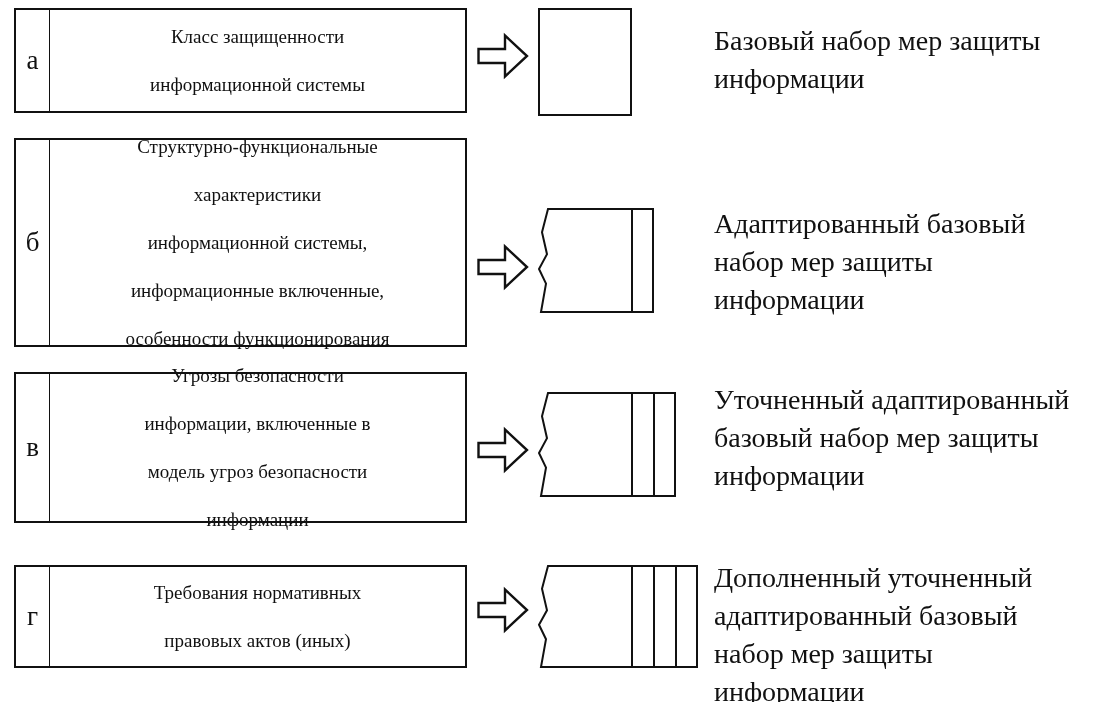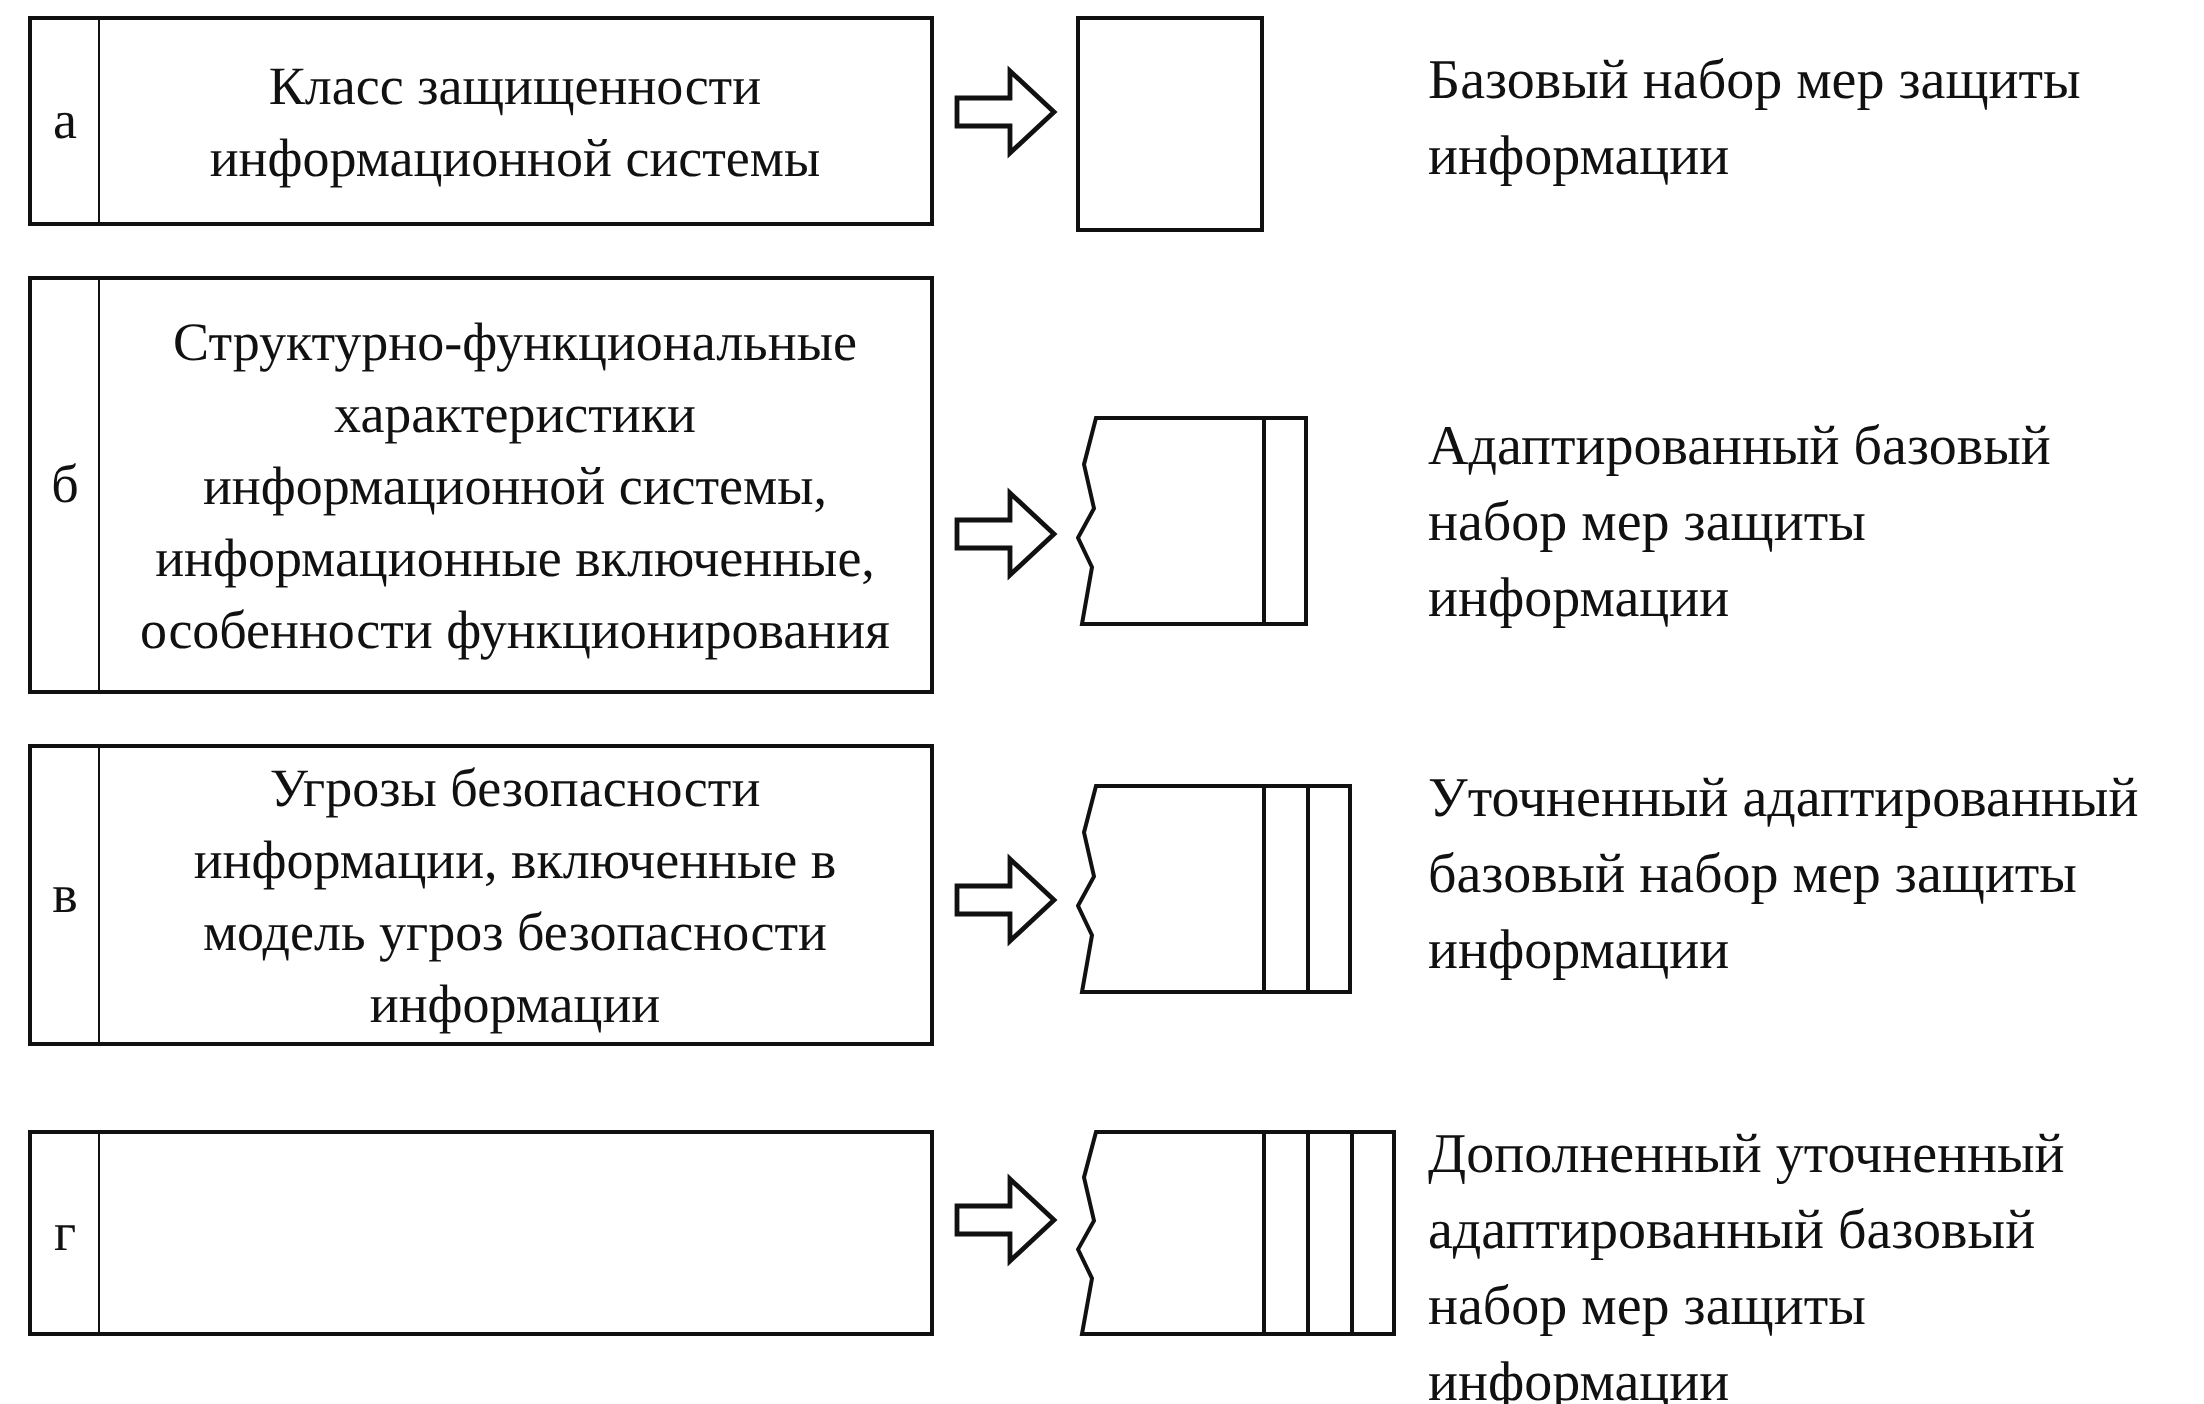--- a/index.html
+++ b/index.html
@@ -10,21 +10,21 @@
   .input-box{
     position:absolute;left:14px;width:453px;box-sizing:border-box;
     border:2px solid #111;display:flex;background:#fff;
   }
   .letter-cell{
     width:33px;flex:0 0 33px;border-right:1.5px solid #111;
     display:flex;align-items:center;justify-content:center;font-size:27px;
   }
   .input-text{
     flex:1;display:flex;align-items:center;justify-content:center;
-    text-align:center;font-size:27px;line-height:36px;white-space:pre-line;padding:0 4px;
+    text-align:center;font-size:19px;line-height:48px;white-space:pre-line;padding:0 4px;
   }
   .arrow{position:absolute;left:477px;width:52px;height:48px;}
   .doc-shape{position:absolute;left:538px;}
   .result-text{
     position:absolute;left:714px;width:400px;
     font-size:28px;line-height:38px;white-space:pre-line;
   }
 </style>
 </head>
 <body>
@@ -84,20 +84,22 @@
         <path d="M10,1 L137,1 L137,104 L3,104 L8,75.6 L1,60.9 L9,46.2 L4,24.2 Z" fill="#ffffff"></path>
         <line x1="94" y1="2" x2="94" y2="103"></line>
         <line x1="116" y1="2" x2="116" y2="103"></line>
       </svg></div>
   <div class="result-text" style="top:381px;">Уточненный адаптированный
 базовый набор мер защиты
 информации</div>
 
   <div class="input-box" style="top:565px;height:103px;">
     <div class="letter-cell">г</div>
+    <div class="input-text">Требования нормативных
+правовых актов (иных)</div>
   </div>
   <div class="arrow" style="top:586px;">
     <svg width="52" height="48" viewBox="0 0 52 48" fill="#fff" stroke="#111" stroke-width="2.4" stroke-linejoin="miter">
       <path d="M1.5,17 L28,17 L28,3.5 L50,24 L28,44.5 L28,31 L1.5,31 Z"></path>
     </svg>
   </div>
   <div class="doc-shape" style="top:565px;"><svg width="161" height="103" viewBox="0 0 161 103" fill="none" stroke="#111111" stroke-width="2" stroke-linejoin="miter">
         <path d="M10,1 L159,1 L159,102 L3,102 L8,74.2 L1,59.7 L9,45.3 L4,23.7 Z" fill="#ffffff"></path>
         <line x1="94" y1="2" x2="94" y2="101"></line>
         <line x1="116" y1="2" x2="116" y2="101"></line>

